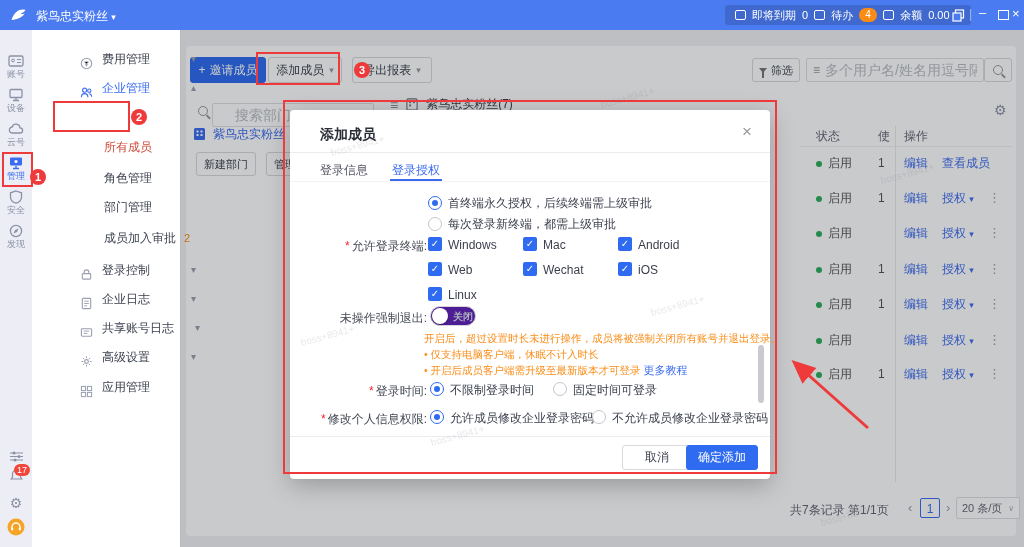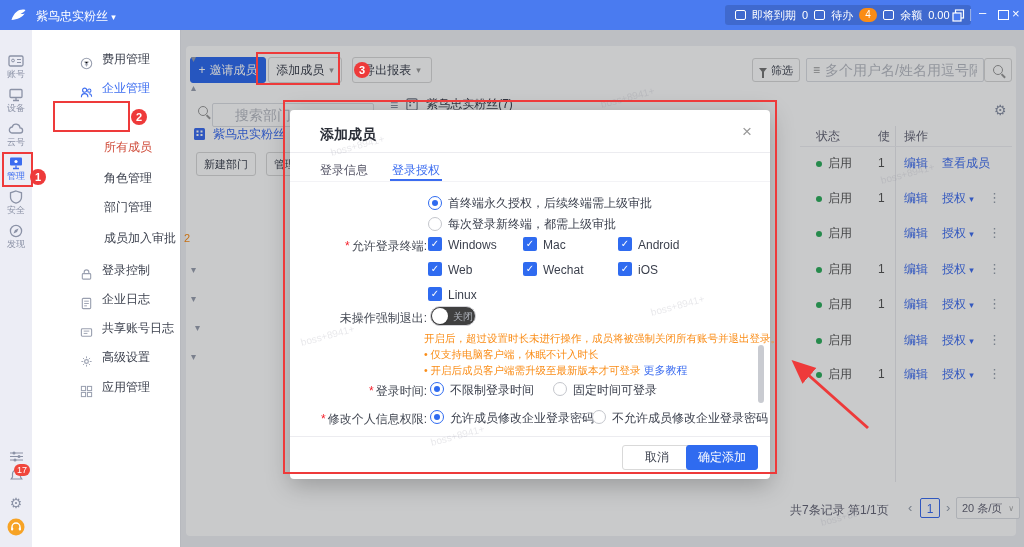--- a/index.html
+++ b/index.html
@@ -56,21 +56,21 @@
          box-shadow:0 6px 24px rgba(0,0,0,0.25);}
   .mlabel{position:absolute;font-size:12px;color:#454a55;text-align:right;line-height:16px;white-space:nowrap;}
   .star{color:#f5222d;margin-right:2px;}
   .radio{position:absolute;width:14px;height:14px;border-radius:50%;box-sizing:border-box;background:#fff;}
   .radio.on{border:1px solid #2f6bf0;}
   .radio.on::after{content:"";position:absolute;left:3px;top:3px;width:6px;height:6px;border-radius:50%;background:#2f6bf0;}
   .radio.off{border:1px solid #c4c6cc;}
   .rlbl{position:absolute;font-size:12px;color:#3a3f4c;white-space:nowrap;line-height:16px;}
   .cb{position:absolute;width:14px;height:14px;background:#2f6bf0;border-radius:2px;color:#fff;font-size:10px;
       line-height:14px;text-align:center;}
-  .switch{position:absolute;width:46px;height:20px;border-radius:10px;background:#404040;border:1px solid #d5d5da;box-sizing:border-box;}
+  .switch{position:absolute;width:46px;height:20px;border-radius:10px;background:#4c1d95;border:1px solid #d5d5da;box-sizing:border-box;font-weight:bold;}
   .knob{position:absolute;left:1px;top:1px;width:16px;height:16px;border-radius:50%;background:#fff;box-shadow:0 1px 2px rgba(0,0,0,0.25);}
   .swtxt{position:absolute;left:22px;top:3px;font-size:10px;color:#aeb2ba;}
   .orange{color:#fa8c16;font-size:10.5px;white-space:nowrap;}
   .linkblue{color:#3b6cf0;cursor:pointer;}
   
   .annbox{position:absolute;border:2px solid #ee3a3a;z-index:90;box-sizing:border-box;}
   .anncircle{position:absolute;width:16px;height:16px;border-radius:50%;background:#ee3a3a;color:#fff;
              font-size:11px;font-weight:bold;text-align:center;line-height:16px;z-index:95;}
   .wm{position:absolute;font-size:10px;color:rgba(110,115,130,0.16);transform:rotate(-15deg);z-index:96;
       white-space:nowrap;pointer-events:none;}

